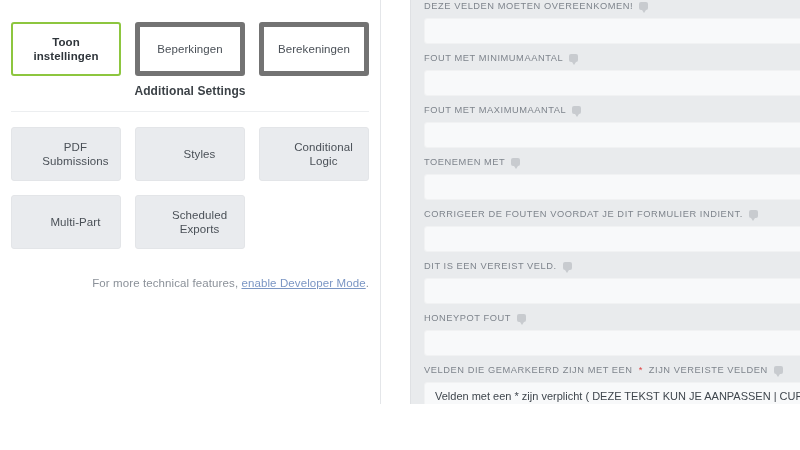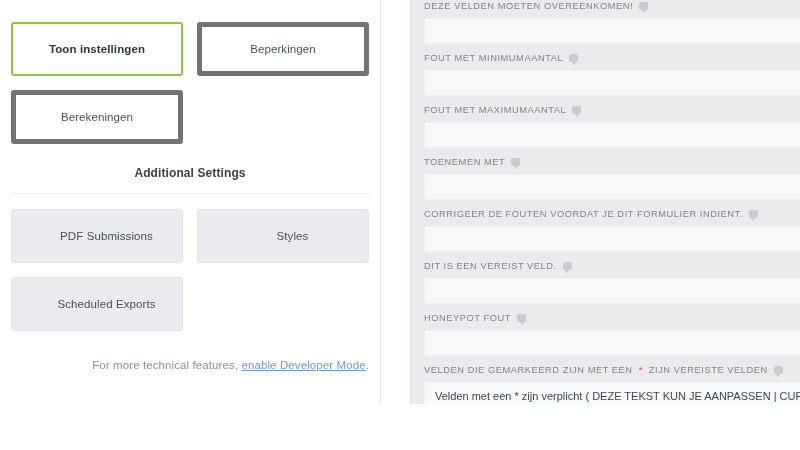--- a/index.html
+++ b/index.html
@@ -21,21 +21,21 @@
     position: relative;
     width: 380px;
     height: 450px;
     background: #ffffff;
     flex: 0 0 380px;
     padding: 22px 11px 0 11px;
   }
 
   .tile-grid {
     display: grid;
-    grid-template-columns: 1fr 1fr;
+    grid-template-columns: 1fr 1fr 1fr;
     gap: 14px 14px;
   }
 
   .tile {
     height: 54px;
     display: flex;
     align-items: center;
     justify-content: center;
     text-align: center;
     font-size: 11.5px;
@@ -60,21 +60,21 @@
     color: #4a5057;
     padding-left: 27px;
   }
 
   .section-heading {
     text-align: center;
     font-size: 12px;
     font-weight: bold;
     color: #3c4247;
     letter-spacing: .1px;
-    margin-top: 22px;
+    margin-top: 8px;
   }
   .divider {
     margin-top: 13px;
     border-top: 1px solid #eceef0;
     height: 0;
   }
   .extra-grid { margin-top: 15px; }
 
   .footer-note {
     margin-top: 28px;
@@ -191,20 +191,26 @@
     <div class="divider"></div>
 
     <div class="tile-grid extra-grid">
       <div class="tile tile-filled">
         <span>PDF Submissions</span>
       </div>
       <div class="tile tile-filled">
         <span>Styles</span>
       </div>
       <div class="tile tile-filled">
+        <span>Conditional Logic</span>
+      </div>
+      <div class="tile tile-filled">
+        <span>Multi-Part</span>
+      </div>
+      <div class="tile tile-filled">
         <span>Scheduled Exports</span>
       </div>
     </div>
 
     <div class="footer-note">
       <span>For more technical features, </span><a href="#">enable Developer Mode</a><span>.</span>
     </div>
   </div>
 
   <div id="right-panel">

